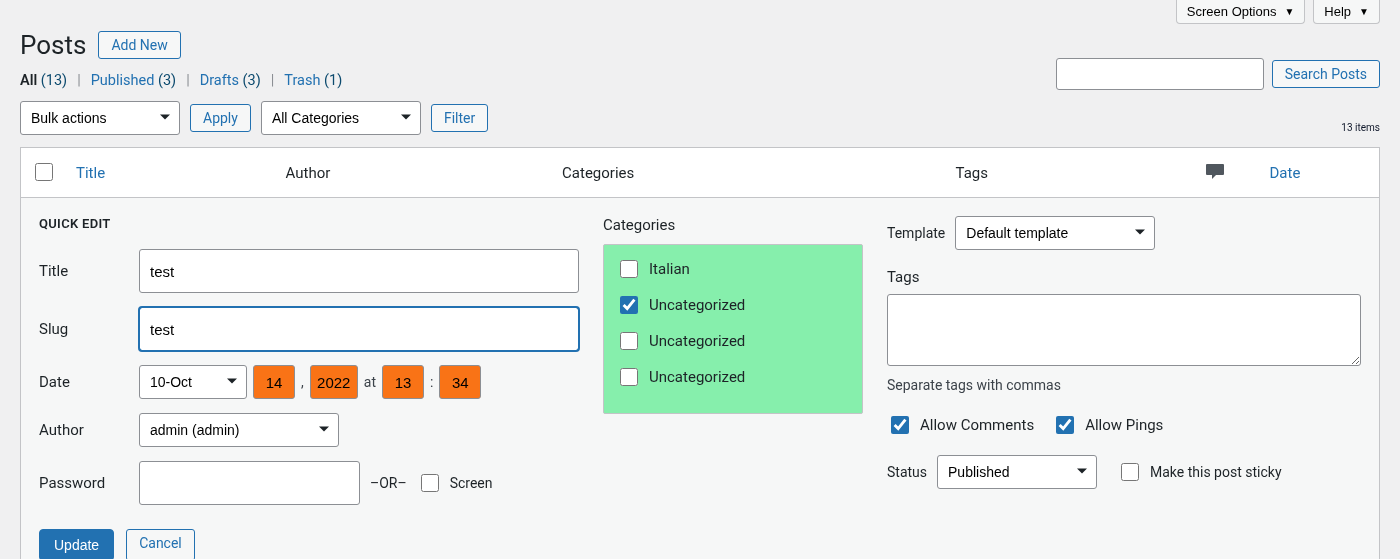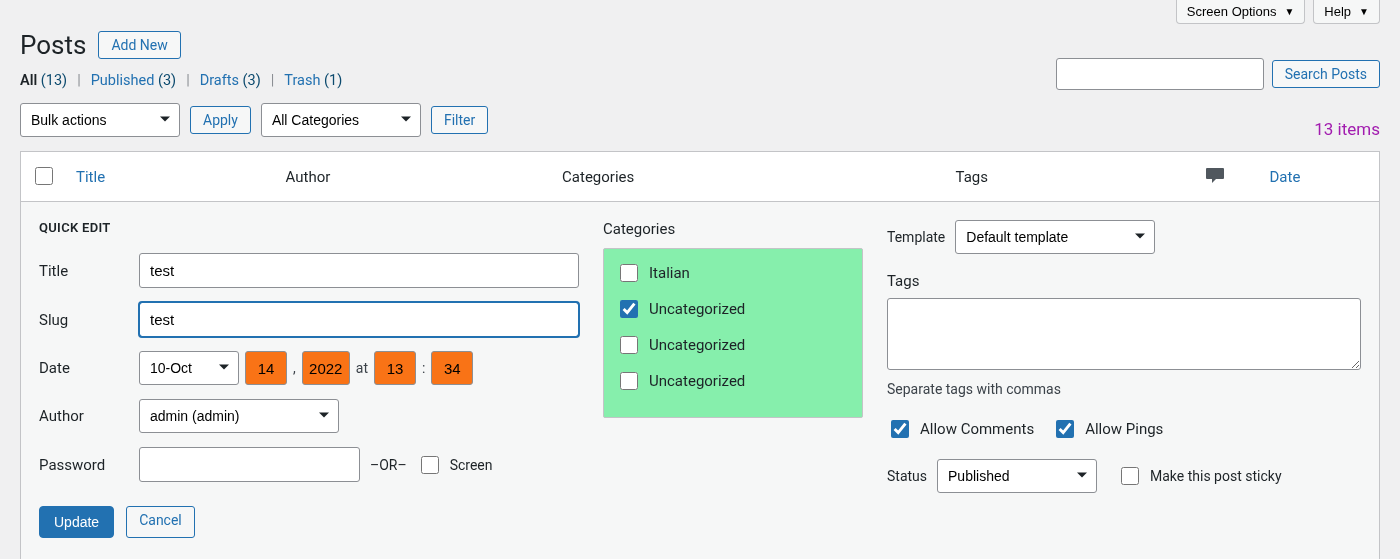--- a/index.html
+++ b/index.html
@@ -104,22 +104,22 @@
     position: absolute;
     right: 10px;
     top: 50%;
     transform: translateY(-35%);
     border: 5px solid transparent;
     border-top-color: #1d2327;
     pointer-events: none;
   }
   .items-count {
     margin-left: auto;
-    font-size: 17px;
-    color: #a21caf;
+    font-size: 10px;
+    color: #0f172a;
     margin-top: 18px;
   }
   table.posts-table {
     width: 100%;
     border-collapse: collapse;
     background: #fff;
     border: 1px solid #c3c4c7;
   }
   table.posts-table thead th {
     text-align: left;
@@ -159,21 +159,21 @@
     align-items: center;
     gap: 10px;
     margin-bottom: 14px;
   }
   .field-label {
     width: 90px;
     font-size: 15px;
   }
   input.text-input {
     flex: 1;
-    height: 35px;
+    height: 44px;
     border: 1px solid #8c8f94;
     border-radius: 3px;
     padding: 4px 10px;
     font-size: 15px;
     background: #fff;
   }
   input.text-input.focus {
     outline: 2px solid #2271b1;
     outline-offset: -1px;
     border-color: #2271b1;
@@ -330,21 +330,21 @@
 
             <div class="field-row">
               <span class="field-label">Slug</span>
               <input class="text-input focus" type="text" value="test" style="">
             </div>
 
             <div class="field-row">
               <span class="field-label">Date</span>
               <div class="date-row">
                 <span class="select-wrap">
-                  <select class="wp-select" style="width:100px">
+                  <select class="wp-select" style="width:108px">
                     <option>10-Oct</option>
                   </select>
                 </span>
                 <input class="small-input" type="text" value="14" style="">
                 <span class="comma-txt">,</span>
                 <input class="small-input year-input" type="text" value="2022" style="">
                 <span class="at-txt">at</span>
                 <input class="small-input" type="text" value="13" style="">
                 <span class="colon-txt">:</span>
                 <input class="small-input" type="text" value="34" style="">

